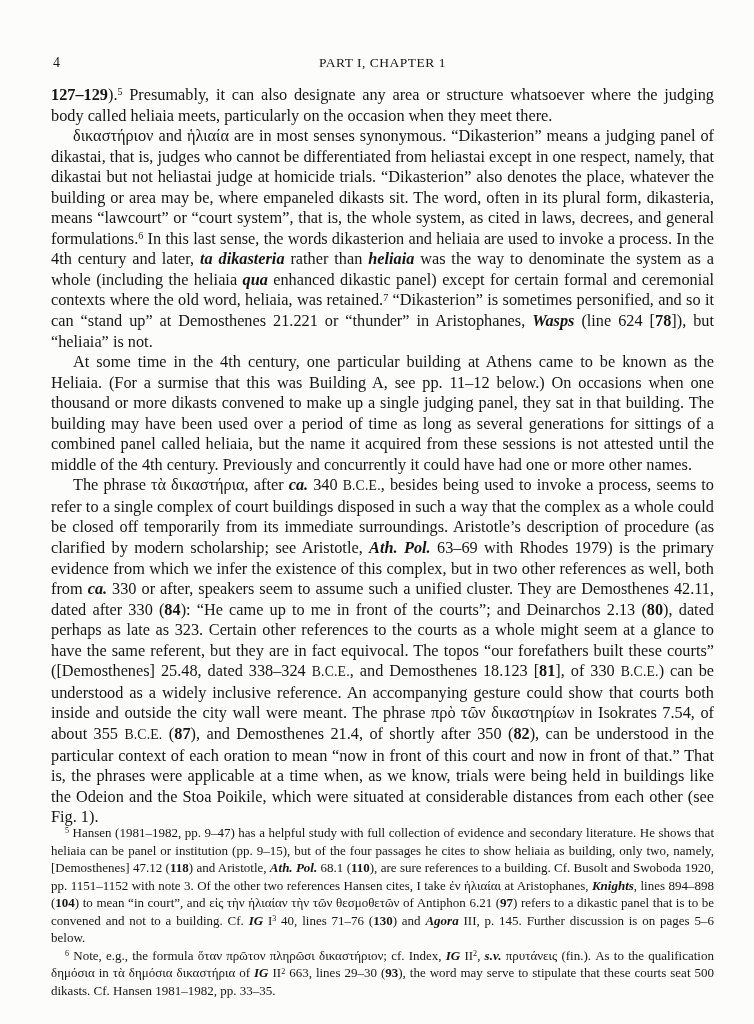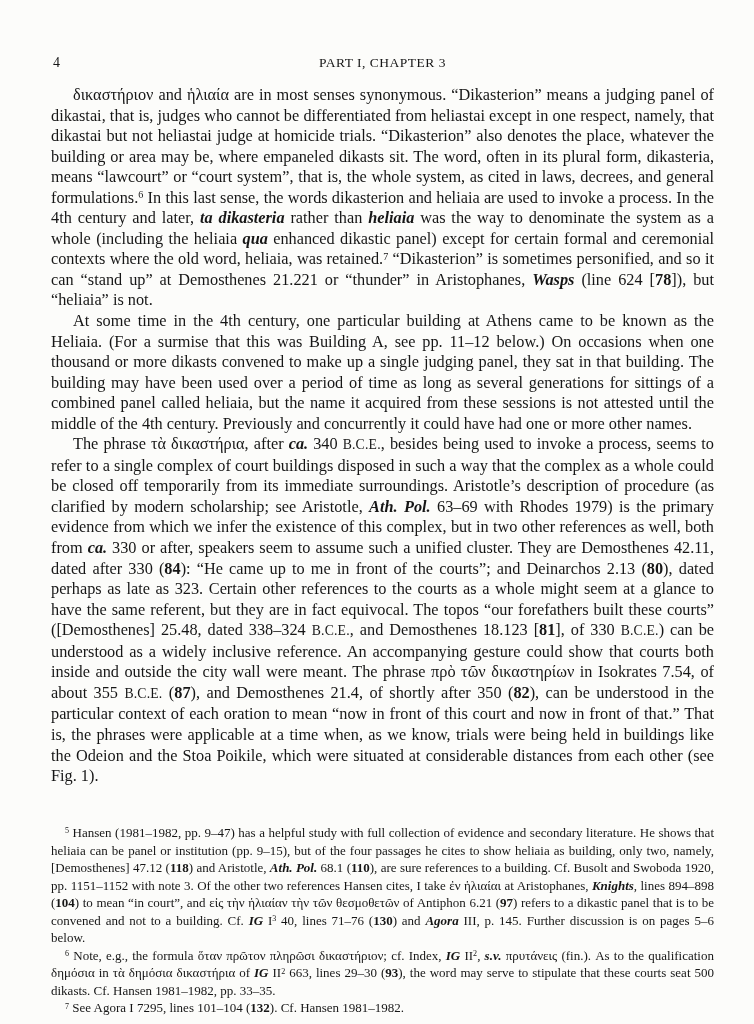--- a/index.html
+++ b/index.html
@@ -55,28 +55,28 @@
     top: -0.45em;
   }
 </style>
 </head>
 <body>
 
 <div class="page">
 
   <div class="running-head">
     <span class="page-num">4</span>
-    <span class="head-title">PART I, CHAPTER 3</span>
+    <span class="head-title">PART I, CHAPTER 1</span>
   </div>
 
   <div class="main-text">
+    <p class="para"><span class="r-b">127–129</span><span>).</span><sup class="r-sup">5</sup><span> Presumably, it can also designate any area or structure whatsoever where the judging body called heliaia meets, particularly on the occasion when they meet there.</span></p>
     <p class="para indent"><span>δικαστήριον and ἡλιαία are in most senses synonymous. “Dikasterion” means a judging panel of dikastai, that is, judges who cannot be differentiated from heliastai except in one respect, namely, that dikastai but not heliastai judge at homicide trials. “Dikasterion” also denotes the place, whatever the building or area may be, where empaneled dikasts sit. The word, often in its plural form, dikasteria, means “lawcourt” or “court system”, that is, the whole system, as cited in laws, decrees, and general formulations.</span><sup class="r-sup">6</sup><span> In this last sense, the words dikasterion and heliaia are used to invoke a process. In the 4th century and later, </span><span class="r-i">ta dikasteria</span><span> rather than </span><span class="r-i">heliaia</span><span> was the way to denominate the system as a whole (including the heliaia </span><span class="r-i">qua</span><span> enhanced dikastic panel) except for certain formal and ceremonial contexts where the old word, heliaia, was retained.</span><sup class="r-sup">7</sup><span> “Dikasterion” is sometimes personified, and so it can “stand up” at Demosthenes 21.221 or “thunder” in Aristophanes, </span><span class="r-i">Wasps</span><span> (line 624 [</span><span class="r-b">78</span><span>]), but “heliaia” is not.</span></p>
     <p class="para indent"><span>At some time in the 4th century, one particular building at Athens came to be known as the Heliaia. (For a surmise that this was Building A, see pp. 11–12 below.) On occasions when one thousand or more dikasts convened to make up a single judging panel, they sat in that building. The building may have been used over a period of time as long as several generations for sittings of a combined panel called heliaia, but the name it acquired from these sessions is not attested until the middle of the 4th century. Previously and concurrently it could have had one or more other names.</span></p>
     <p class="para indent"><span>The phrase τὰ δικαστήρια, after </span><span class="r-i">ca.</span><span> 340 </span><span class="r-sc">B.C.E.</span><span>, besides being used to invoke a process, seems to refer to a single complex of court buildings disposed in such a way that the complex as a whole could be closed off temporarily from its immediate surroundings. Aristotle’s description of procedure (as clarified by modern scholarship; see Aristotle, </span><span class="r-i">Ath. Pol.</span><span> 63–69 with Rhodes 1979) is the primary evidence from which we infer the existence of this complex, but in two other references as well, both from </span><span class="r-i">ca.</span><span> 330 or after, speakers seem to assume such a unified cluster. They are Demosthenes 42.11, dated after 330 (</span><span class="r-b">84</span><span>): “He came up to me in front of the courts”; and Deinarchos 2.13 (</span><span class="r-b">80</span><span>), dated perhaps as late as 323. Certain other references to the courts as a whole might seem at a glance to have the same referent, but they are in fact equivocal. The topos “our forefathers built these courts” ([Demosthenes] 25.48, dated 338–324 </span><span class="r-sc">B.C.E.</span><span>, and Demosthenes 18.123 [</span><span class="r-b">81</span><span>], of 330 </span><span class="r-sc">B.C.E.</span><span>) can be understood as a widely inclusive reference. An accompanying gesture could show that courts both inside and outside the city wall were meant. The phrase πρὸ τῶν δικαστηρίων in Isokrates 7.54, of about 355 </span><span class="r-sc">B.C.E.</span><span> (</span><span class="r-b">87</span><span>), and Demosthenes 21.4, of shortly after 350 (</span><span class="r-b">82</span><span>), can be understood in the particular context of each oration to mean “now in front of this court and now in front of that.” That is, the phrases were applicable at a time when, as we know, trials were being held in buildings like the Odeion and the Stoa Poikile, which were situated at considerable distances from each other (see Fig. 1).</span></p>
   </div>
 
   <div class="footnotes">
     <p class="fn"><sup class="r-sup">5</sup><span> Hansen (1981–1982, pp. 9–47) has a helpful study with full collection of evidence and secondary literature. He shows that heliaia can be panel or institution (pp. 9–15), but of the four passages he cites to show heliaia as building, only two, namely, [Demosthenes] 47.12 (</span><span class="r-b">118</span><span>) and Aristotle, </span><span class="r-i">Ath. Pol.</span><span> 68.1 (</span><span class="r-b">110</span><span>), are sure references to a building. Cf. Busolt and Swoboda 1920, pp. 1151–1152 with note 3. Of the other two references Hansen cites, I take ἐν ἡλιαίαι at Aristophanes, </span><span class="r-i">Knights</span><span>, lines 894–898 (</span><span class="r-b">104</span><span>) to mean “in court”, and εἰς τὴν ἡλιαίαν τὴν τῶν θεσμοθετῶν of Antiphon 6.21 (</span><span class="r-b">97</span><span>) refers to a dikastic panel that is to be convened and not to a building. Cf. </span><span class="r-i">IG</span><span> I</span><sup class="r-sup">3</sup><span> 40, lines 71–76 (</span><span class="r-b">130</span><span>) and </span><span class="r-i">Agora</span><span> III, p. 145. Further discussion is on pages 5–6 below.</span></p>
     <p class="fn"><sup class="r-sup">6</sup><span> Note, e.g., the formula ὅταν πρῶτον πληρῶσι δικαστήριον; cf. Index, </span><span class="r-i">IG</span><span> II</span><sup class="r-sup">2</sup><span>, </span><span class="r-i">s.v.</span><span> πρυτάνεις (fin.). As to the qualification δημόσια in τὰ δημόσια δικαστήρια of </span><span class="r-i">IG</span><span> II</span><sup class="r-sup">2</sup><span> 663, lines 29–30 (</span><span class="r-b">93</span><span>), the word may serve to stipulate that these courts seat 500 dikasts. Cf. Hansen 1981–1982, pp. 33–35.</span></p>
-    <p class="fn"><sup class="r-sup">7</sup><span> See Agora I 7295, lines 101–104 (</span><span class="r-b">132</span><span>). Cf. Hansen 1981–1982.</span></p>
   </div>
 
 </div>
 
 </body></html>

